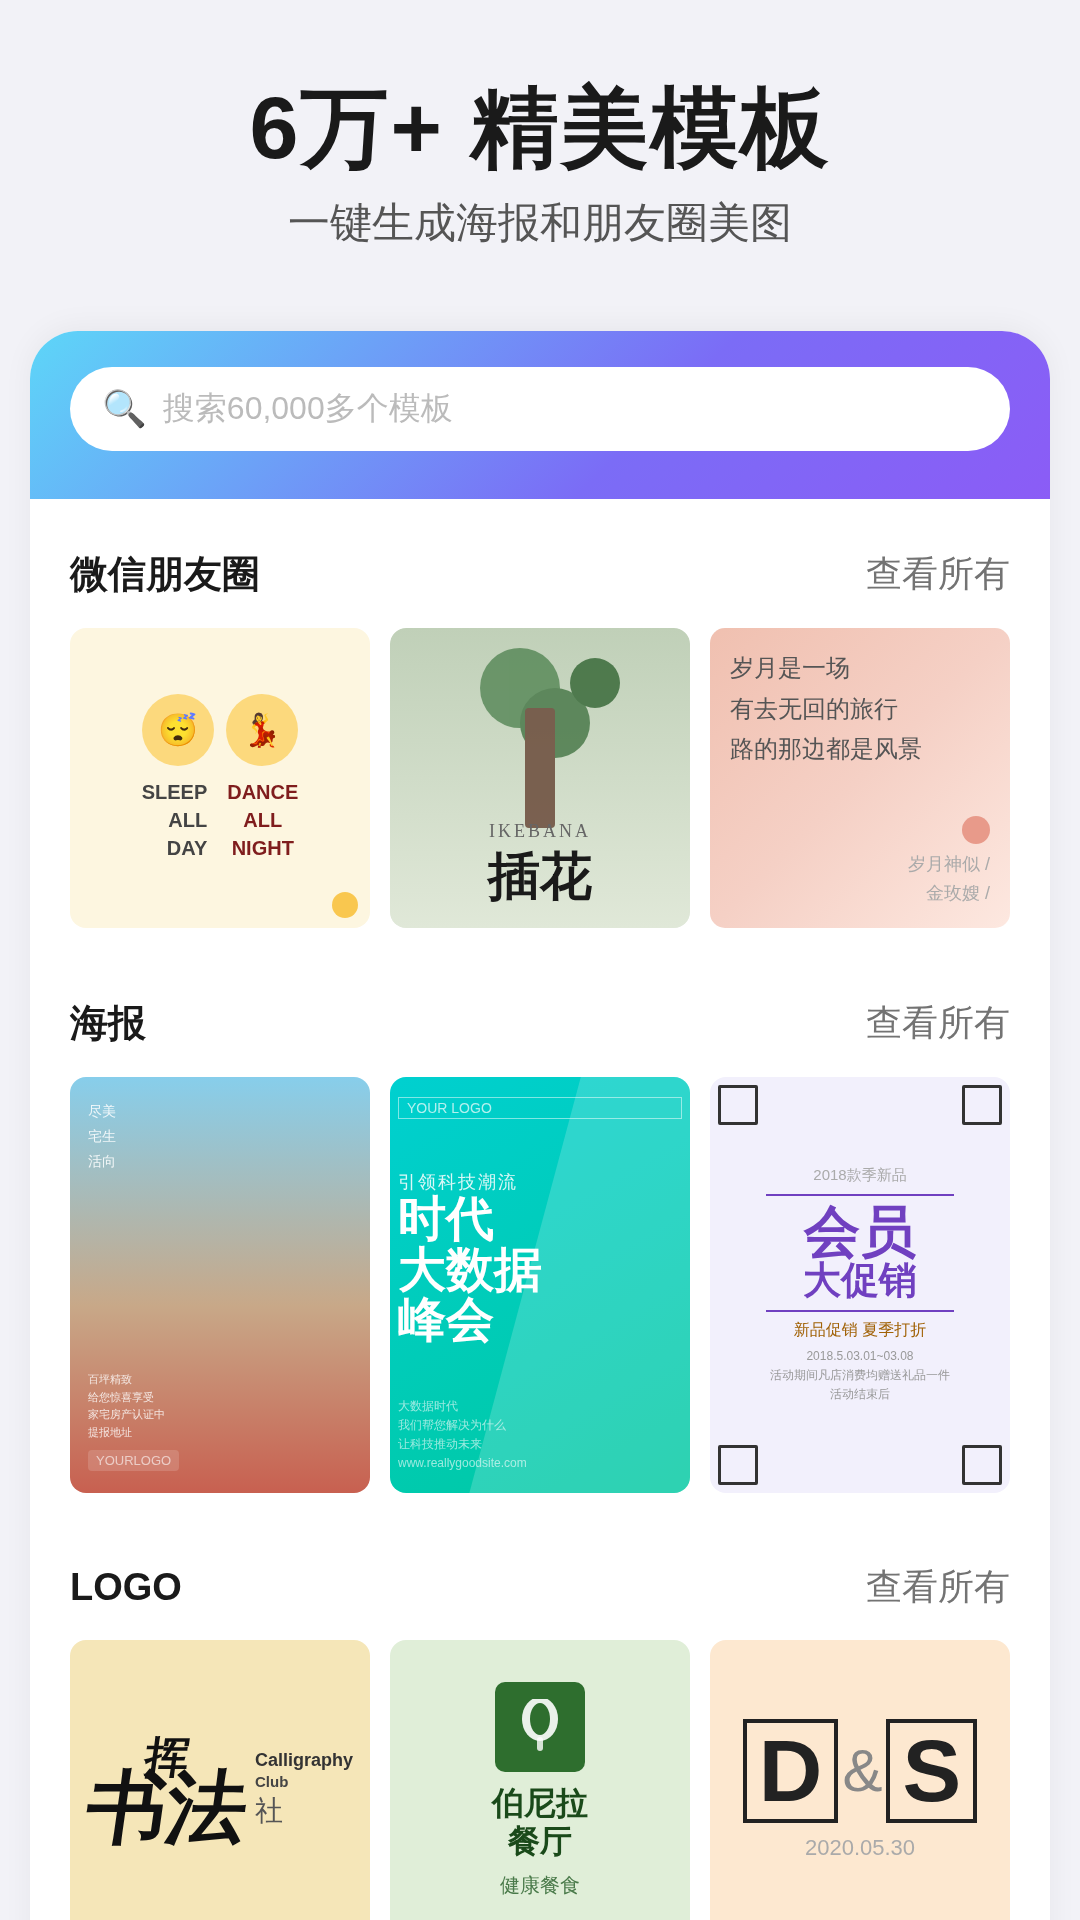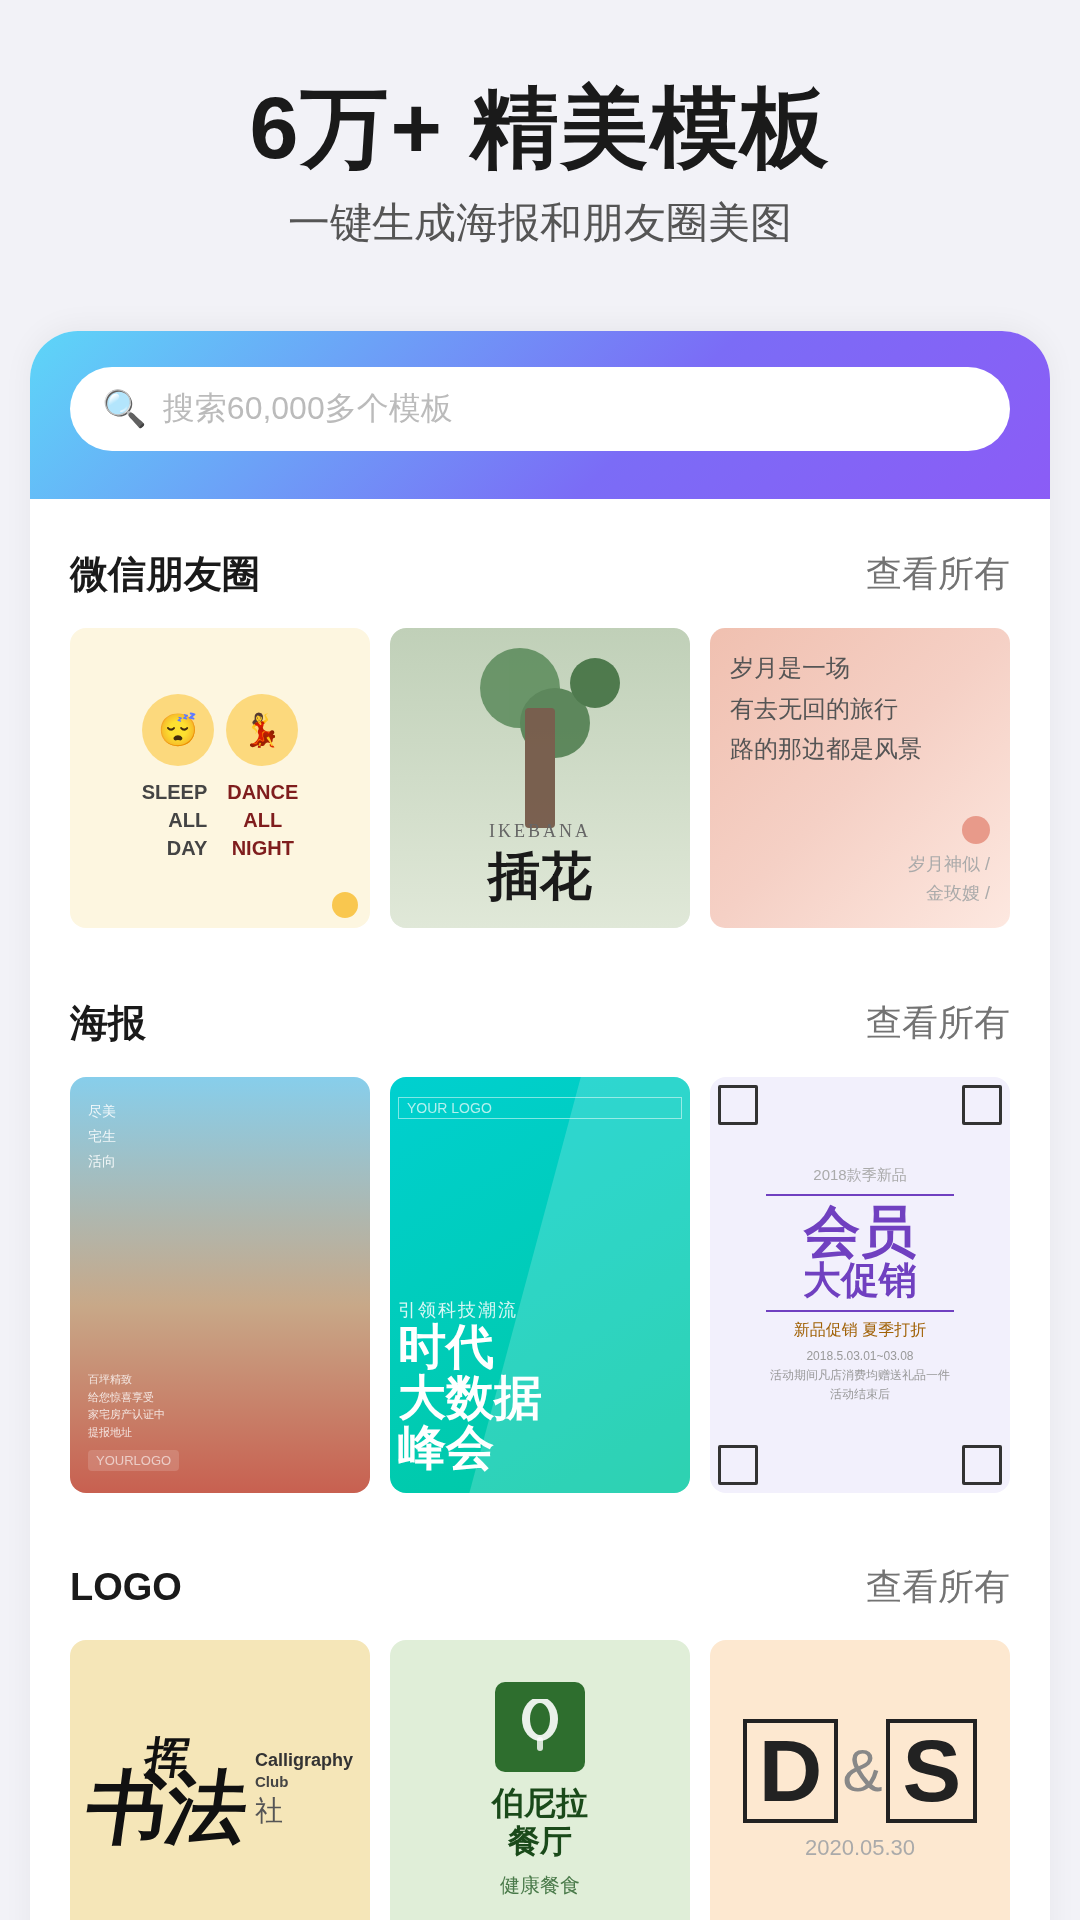--- a/index.html
+++ b/index.html
@@ -223,20 +223,23 @@
       </div>
 
       <div class="poster-grid-item" style="border-radius:16px;overflow:hidden;aspect-ratio:0.72;position:relative;">
         <div style="position:absolute;inset:0;background:linear-gradient(150deg,#00d0d0 0%,#00c8a0 100%);"></div>
         <div style="position:absolute;top:0;left:45%;width:80%;height:100%;background:rgba(255,255,255,0.18);transform:skewX(-15deg);"></div>
         <div style="position:relative;z-index:2;padding:20px 8px;height:100%;display:flex;flex-direction:column;justify-content:space-between;">
           <div style="font-size:14px;color:rgba(255,255,255,0.7);border:1px solid rgba(255,255,255,0.5);padding:2px 8px;display:inline-block;">YOUR LOGO</div>
           <div>
             <div style="font-size:18px;color:rgba(255,255,255,0.85);letter-spacing:2px;">引领科技潮流</div>
             <div style="font-size:48px;font-weight:900;color:#fff;line-height:1.05;">时代<br>大数据<br>峰会</div>
+          </div>
+          <div style="font-size:12px;color:rgba(255,255,255,0.6);line-height:1.6;">
+            大数据时代<br>我们帮您解决为什么<br>让科技推动未来<br>www.reallygoodsite.com
           </div>
         </div>
       </div>
 
       <div class="poster-grid-item" style="border-radius:16px;overflow:hidden;aspect-ratio:0.72;position:relative;">
         <div style="position:absolute;inset:0;background:#f2f0fc;"></div>
 
         <div style="position:absolute;top:8px;left:8px;width:40px;height:40px;border:3px solid #333;border-radius:2px;"></div>
         <div style="position:absolute;top:8px;right:8px;width:40px;height:40px;border:3px solid #333;border-radius:2px;"></div>
         <div style="position:absolute;bottom:8px;left:8px;width:40px;height:40px;border:3px solid #333;border-radius:2px;"></div>

